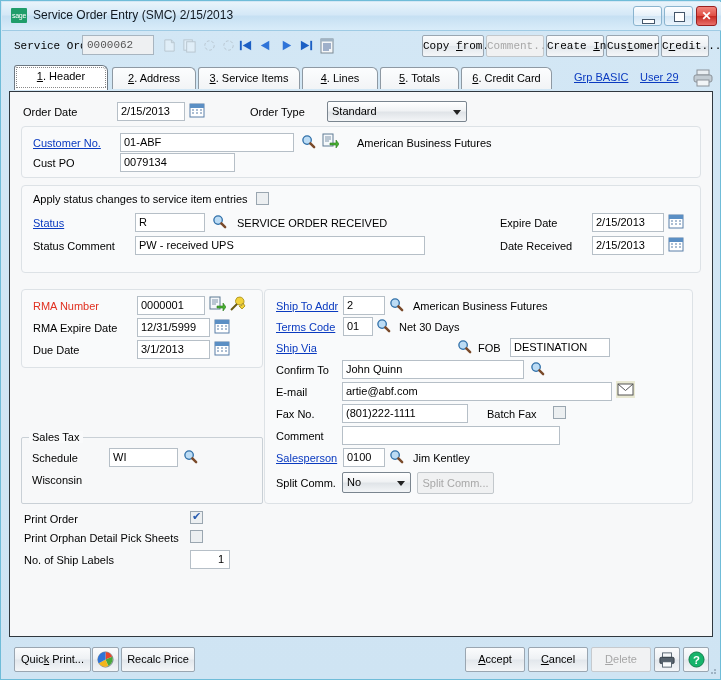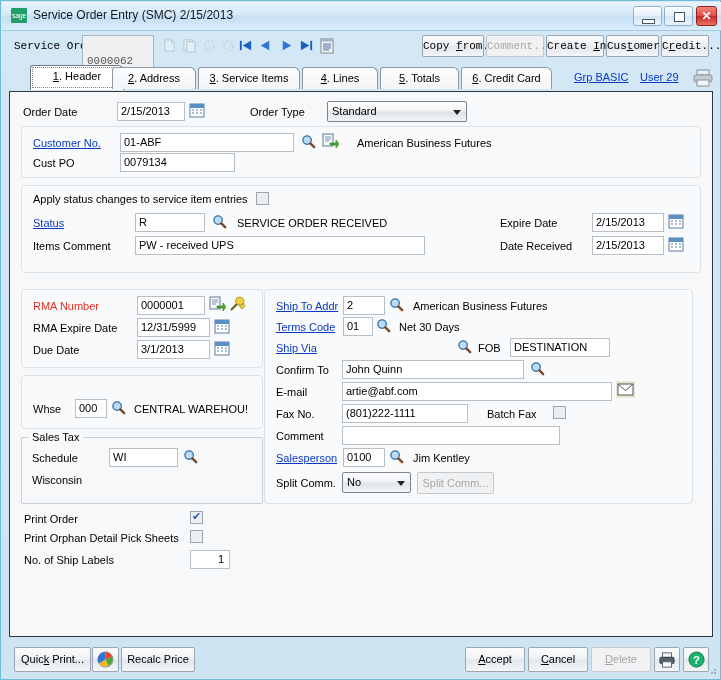--- a/index.html
+++ b/index.html
@@ -51,21 +51,21 @@
   .wbtn.close span{
     position:absolute;left:0;top:0;width:19px;height:18px;line-height:18px;text-align:center;
     color:#fff;font-size:12px;font-weight:bold;font-family:"Liberation Sans",sans-serif;
   }
   
   .toolrow{position:absolute;left:1px;top:30px;width:666px;height:32px;font-family:Liberation Mono, monospace;}
   .lbl-so{position:absolute;left:12px;top:9px;font-size:11px;}
   .so-field{
     position:absolute;left:80px;top:4px;width:72px;height:20px;box-sizing:border-box;
     border:1px solid #a8b5c0;background:#eef0f2;color:#555;
-    font-size:11px;line-height:18px;padding:16px 4px;
+    font-size:11px;line-height:18px;padding:0 4px;
   }
   .navico{position:absolute;top:7px;width:15px;height:15px;}
   .navico.dim{opacity:.30;}
   .tbtn{
     position:absolute;top:4px;height:22px;box-sizing:border-box;
     border:1px solid #9aa6b1;border-radius:2px;
     background:linear-gradient(to bottom,#fbfcfd 0%,#eef1f4 48%,#e2e7ec 52%,#f4f6f8 100%);
     font-size:11px;color:#000;text-align:center;line-height:20px;white-space:nowrap;
   }
   .tbtn.disabled{color:#a8a8a8;background:#f0f1f2;border-color:#c3c8cc;}
@@ -74,21 +74,21 @@
   .tabs{position:absolute;left:1px;top:62px;width:719px;height:30px;}
   .tab{
     position:absolute;top:4px;height:22px;box-sizing:border-box;
     border:1px solid #8e99a3;border-bottom:none;
     border-radius:3px 6px 0 0;
     background:linear-gradient(to bottom,#fcfdfe 0%,#f2f4f6 100%);
     font-size:11px;line-height:21px;text-align:center;white-space:nowrap;color:#000;
   }
   .tab.active{
     top:2px;height:25px;background:#fff;border-color:#6d7882;font-weight:normal;
-    outline:1px dotted #888;outline-offset:-3px;margin-left:16px;
+    outline:1px dotted #888;outline-offset:-3px;
   }
   .tab u{text-decoration:underline;}
   .grp-link,.user-link{
     position:absolute;top:8px;font-size:11px;color:#0a3ac0;text-decoration:underline;
     white-space:nowrap;cursor:pointer;
   }
   .printer-ico{position:absolute;right:8px;top:6px;width:20px;height:18px;}
   
   .panel{
     position:absolute;left:8px;top:90px;width:704px;height:546px;box-sizing:border-box;
@@ -266,21 +266,21 @@
       <div class="cbx" style="left:234px;top:6px"></div>
 
       <div class="flink" style="left:11px;top:31px">Status</div>
       <div class="inp" style="left:113px;top:27px;width:70px">R</div>
       <svg class="mag" style="left:190px;top:28px" viewBox="0 0 16 16">
         <circle cx="6.5" cy="6.5" r="4.5" fill="#bcdcf5" stroke="#2f6fa8" stroke-width="1.4"></circle>
         <path d="M10 10 L14 14" stroke="#7a4a2a" stroke-width="2.6" stroke-linecap="round"></path>
       </svg>
       <div class="ftxt" style="left:215px;top:31px">SERVICE ORDER RECEIVED</div>
 
-      <div class="ftxt" style="left:11px;top:54px">Items Comment</div>
+      <div class="ftxt" style="left:11px;top:54px">Status Comment</div>
       <div class="inp" style="left:113px;top:50px;width:290px">PW - received UPS</div>
 
       <div class="ftxt" style="left:478px;top:31px">Expire Date</div>
       <div class="inp" style="left:570px;top:27px;width:72px">2/15/2013</div>
       <svg style="position:absolute;left:646px;top:27px;width:16px;height:16px" viewBox="0 0 16 16">
         <rect x="1" y="2" width="14" height="13" fill="#fff" stroke="#5b7fa8"></rect>
         <rect x="1" y="2" width="14" height="4" fill="#5b8fc4"></rect>
         <path d="M3 8h2M7 8h2M11 8h2M3 11h2M7 11h2M11 11h2" stroke="#5b7fa8" stroke-width="1.2"></path>
       </svg>
       <div class="ftxt" style="left:478px;top:54px">Date Received</div>
@@ -315,29 +315,20 @@
 
       <div class="ftxt" style="left:11px;top:54px">Due Date</div>
       <div class="inp" style="left:115px;top:50px;width:73px">3/1/2013</div>
       <svg style="position:absolute;left:192px;top:50px;width:16px;height:16px" viewBox="0 0 16 16">
         <rect x="1" y="2" width="14" height="13" fill="#fff" stroke="#5b7fa8"></rect>
         <rect x="1" y="2" width="14" height="4" fill="#5b8fc4"></rect>
         <path d="M3 8h2M7 8h2M11 8h2M3 11h2M7 11h2M11 11h2" stroke="#5b7fa8" stroke-width="1.2"></path>
       </svg>
     </div>
 
-    <div class="box" style="left:11px;top:283px;width:242px;height:54px">
-      <div class="ftxt" style="left:11px;top:27px">Whse</div>
-      <div class="inp" style="left:53px;top:23px;width:32px">000</div>
-      <svg class="mag" style="left:89px;top:24px" viewBox="0 0 16 16">
-        <circle cx="6.5" cy="6.5" r="4.5" fill="#bcdcf5" stroke="#2f6fa8" stroke-width="1.4"></circle>
-        <path d="M10 10 L14 14" stroke="#7a4a2a" stroke-width="2.6" stroke-linecap="round"></path>
-      </svg>
-      <div class="ftxt" style="left:112px;top:27px">CENTRAL WAREHOU!</div>
-    </div>
 
     <div class="grpbox" style="left:11px;top:345px;width:242px;height:67px"></div>
     <div class="grplabel" style="left:19px;top:339px">Sales Tax</div>
     <div class="ftxt" style="left:22px;top:360px">Schedule</div>
     <div class="inp" style="left:99px;top:356px;width:69px">WI</div>
     <svg class="mag" style="left:173px;top:357px" viewBox="0 0 16 16">
       <circle cx="6.5" cy="6.5" r="4.5" fill="#bcdcf5" stroke="#2f6fa8" stroke-width="1.4"></circle>
       <path d="M10 10 L14 14" stroke="#7a4a2a" stroke-width="2.6" stroke-linecap="round"></path>
     </svg>
     <div class="ftxt" style="left:22px;top:382px">Wisconsin</div>

